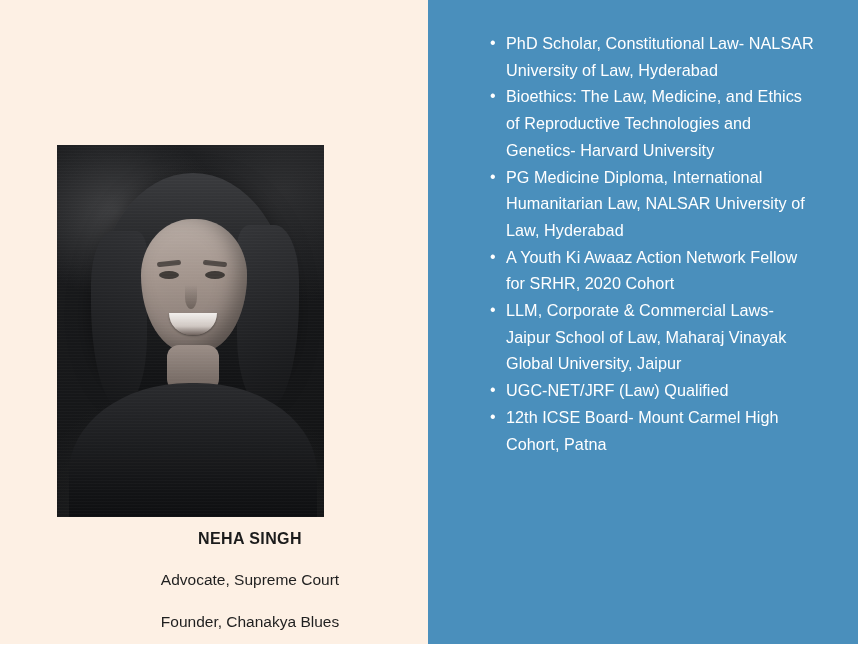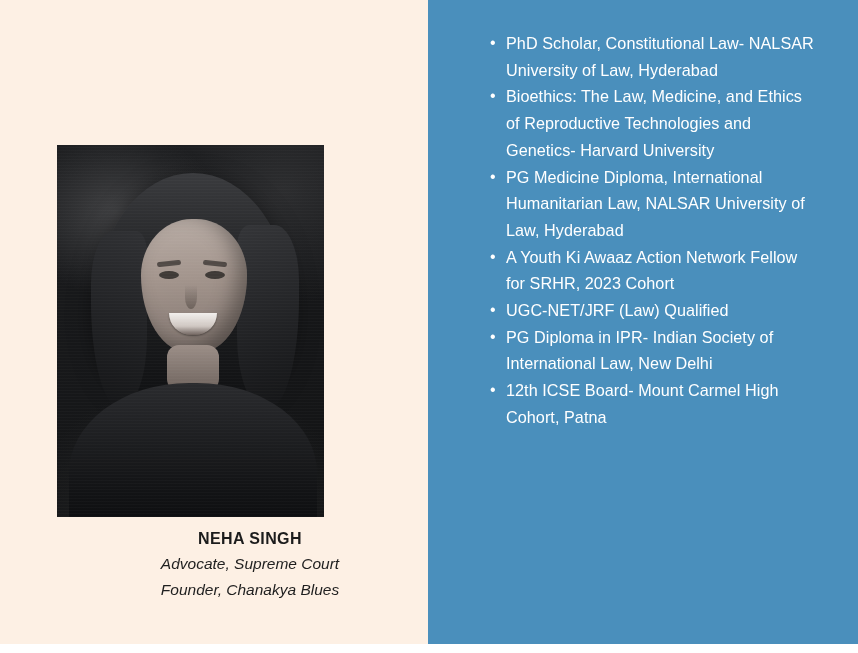--- a/index.html
+++ b/index.html
@@ -163,23 +163,22 @@
     font-size: 16px;
     font-weight: bold;
     letter-spacing: 0.4px;
     line-height: 24px;
     margin: 0;
   }
   .caption .role-line {
     font-size: 15.5px;
     font-weight: normal;
     line-height: 26px;
-    margin: 0;
+    margin: 16px;
     color: #1f1f1f;
-    font-style: italic;
   }
   
   .right-panel {
     width: 430px;
     height: 653px;
     background: #4a8fbc;
     box-sizing: border-box;
     padding: 30px 38px 20px 62px;
   }
   ul.cred-list {
@@ -244,22 +243,22 @@
       <p class="role-line">Founder, Chanakya Blues</p>
     </div>
 
   </div>
 
   <div class="right-panel">
     <ul class="cred-list">
       <li>PhD Scholar, Constitutional Law- NALSAR University of Law, Hyderabad</li>
       <li>Bioethics: The Law, Medicine, and Ethics of Reproductive Technologies and Genetics- Harvard University</li>
       <li>PG Medicine Diploma, International Humanitarian Law, NALSAR University of Law, Hyderabad</li>
-      <li>A Youth Ki Awaaz Action Network Fellow for SRHR, 2023 Cohort</li>
+      <li>A Youth Ki Awaaz Action Network Fellow for SRHR, 2020 Cohort</li>
+      <li>LLM, Corporate &amp; Commercial Laws- Jaipur School of Law, Maharaj Vinayak Global University, Jaipur</li>
       <li>UGC-NET/JRF (Law) Qualified</li>
-      <li>PG Diploma in IPR- Indian Society of International Law, New Delhi</li>
       <li> 12th ICSE Board- Mount Carmel High Cohort, Patna</li>
     </ul>
   </div>
 
   <div class="bottom-strip"></div>
 
 </div>
 
 </body></html>

